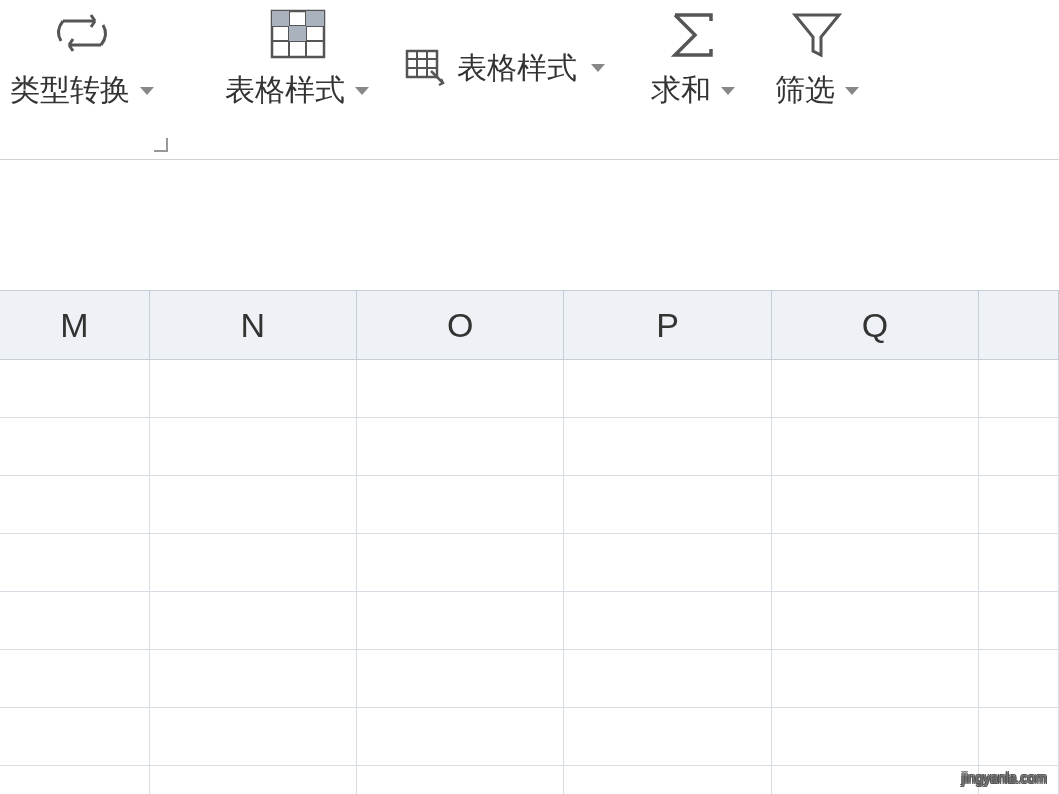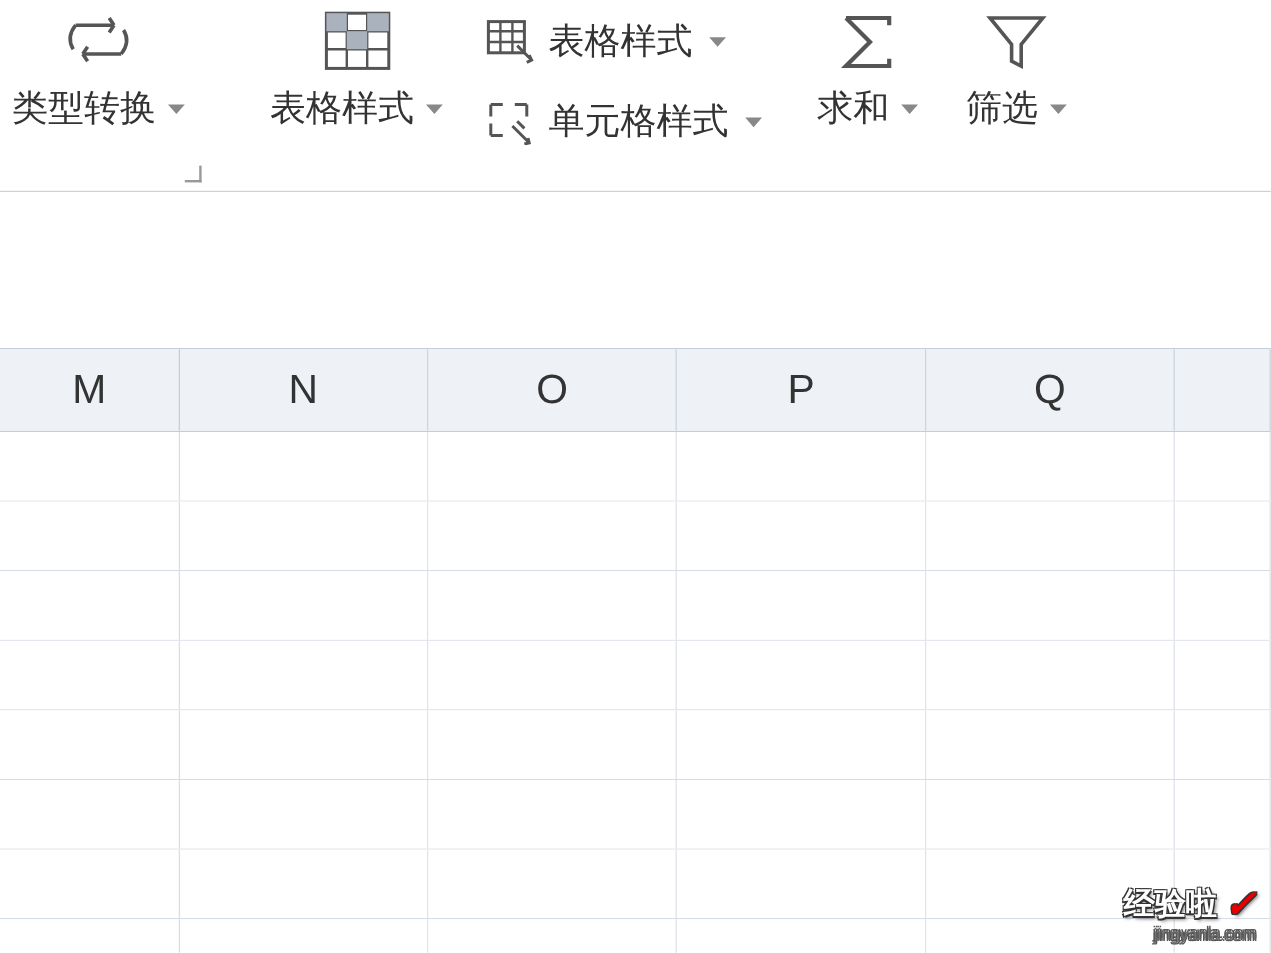--- a/index.html
+++ b/index.html
@@ -233,33 +233,20 @@
           <line x1="2" y1="10" x2="32" y2="10" stroke="#555" stroke-width="2"></line>
           <line x1="2" y1="19" x2="32" y2="19" stroke="#555" stroke-width="2"></line>
           <line x1="12" y1="2" x2="12" y2="28" stroke="#555" stroke-width="2"></line>
           <line x1="22" y1="2" x2="22" y2="28" stroke="#555" stroke-width="2"></line>
           <path d="M 26 22 L 38 34 M 34 36 L 38 34 L 36 30" stroke="#555" stroke-width="2.5" fill="none"></path>
         </svg>
       </span>
       <span class="small-label">表格样式</span>
       <span class="dropdown-arrow"></span>
     </div>
-    <div class="ribbon-button-row">
-      <span>
-        <svg width="42" height="38" viewBox="0 0 42 38">
-          <path d="M 4 4 L 4 14 M 4 4 L 14 4" stroke="#555" stroke-width="2.5" fill="none"></path>
-          <path d="M 34 4 L 24 4 M 34 4 L 34 14" stroke="#555" stroke-width="2.5" fill="none"></path>
-          <path d="M 4 30 L 4 20 M 4 30 L 14 30" stroke="#555" stroke-width="2.5" fill="none"></path>
-          <path d="M 22 22 L 36 36 M 32 37 L 36 36 L 35 32" stroke="#555" stroke-width="2.5" fill="none"></path>
-          <path d="M 26 18 L 32 24" stroke="#555" stroke-width="2.5" fill="none"></path>
-        </svg>
-      </span>
-      <span class="small-label">单元格样式</span>
-      <span class="dropdown-arrow"></span>
-    </div>
   </div>
 
   <div class="ribbon-group" style="padding-left:30px;">
     <div class="ribbon-button">
       <div class="icon-wrap">
         <svg width="60" height="56" viewBox="0 0 60 56">
           <path d="M 12 8 L 48 8 L 48 14 M 12 8 L 32 28 L 12 48 L 48 48 L 48 42" stroke="#555" stroke-width="3.5" fill="none" stroke-linejoin="miter"></path>
         </svg>
       </div>
       <div class="label-row">
@@ -358,18 +345,14 @@
       <div class="grid-cell grid-cell-std"></div>
       <div class="grid-cell grid-cell-std"></div>
       <div class="grid-cell grid-cell-std"></div>
       <div class="grid-cell grid-cell-std"></div>
       <div class="grid-cell grid-cell-last"></div>
     </div>
   </div>
 </div>
 
 <div class="watermark">
-  <div class="watermark-main">
-    <span>经验啦</span>
-    <span class="watermark-check">✓</span>
-  </div>
   <div class="watermark-sub">jingyanla.com</div>
 </div>
 
 </body></html>

